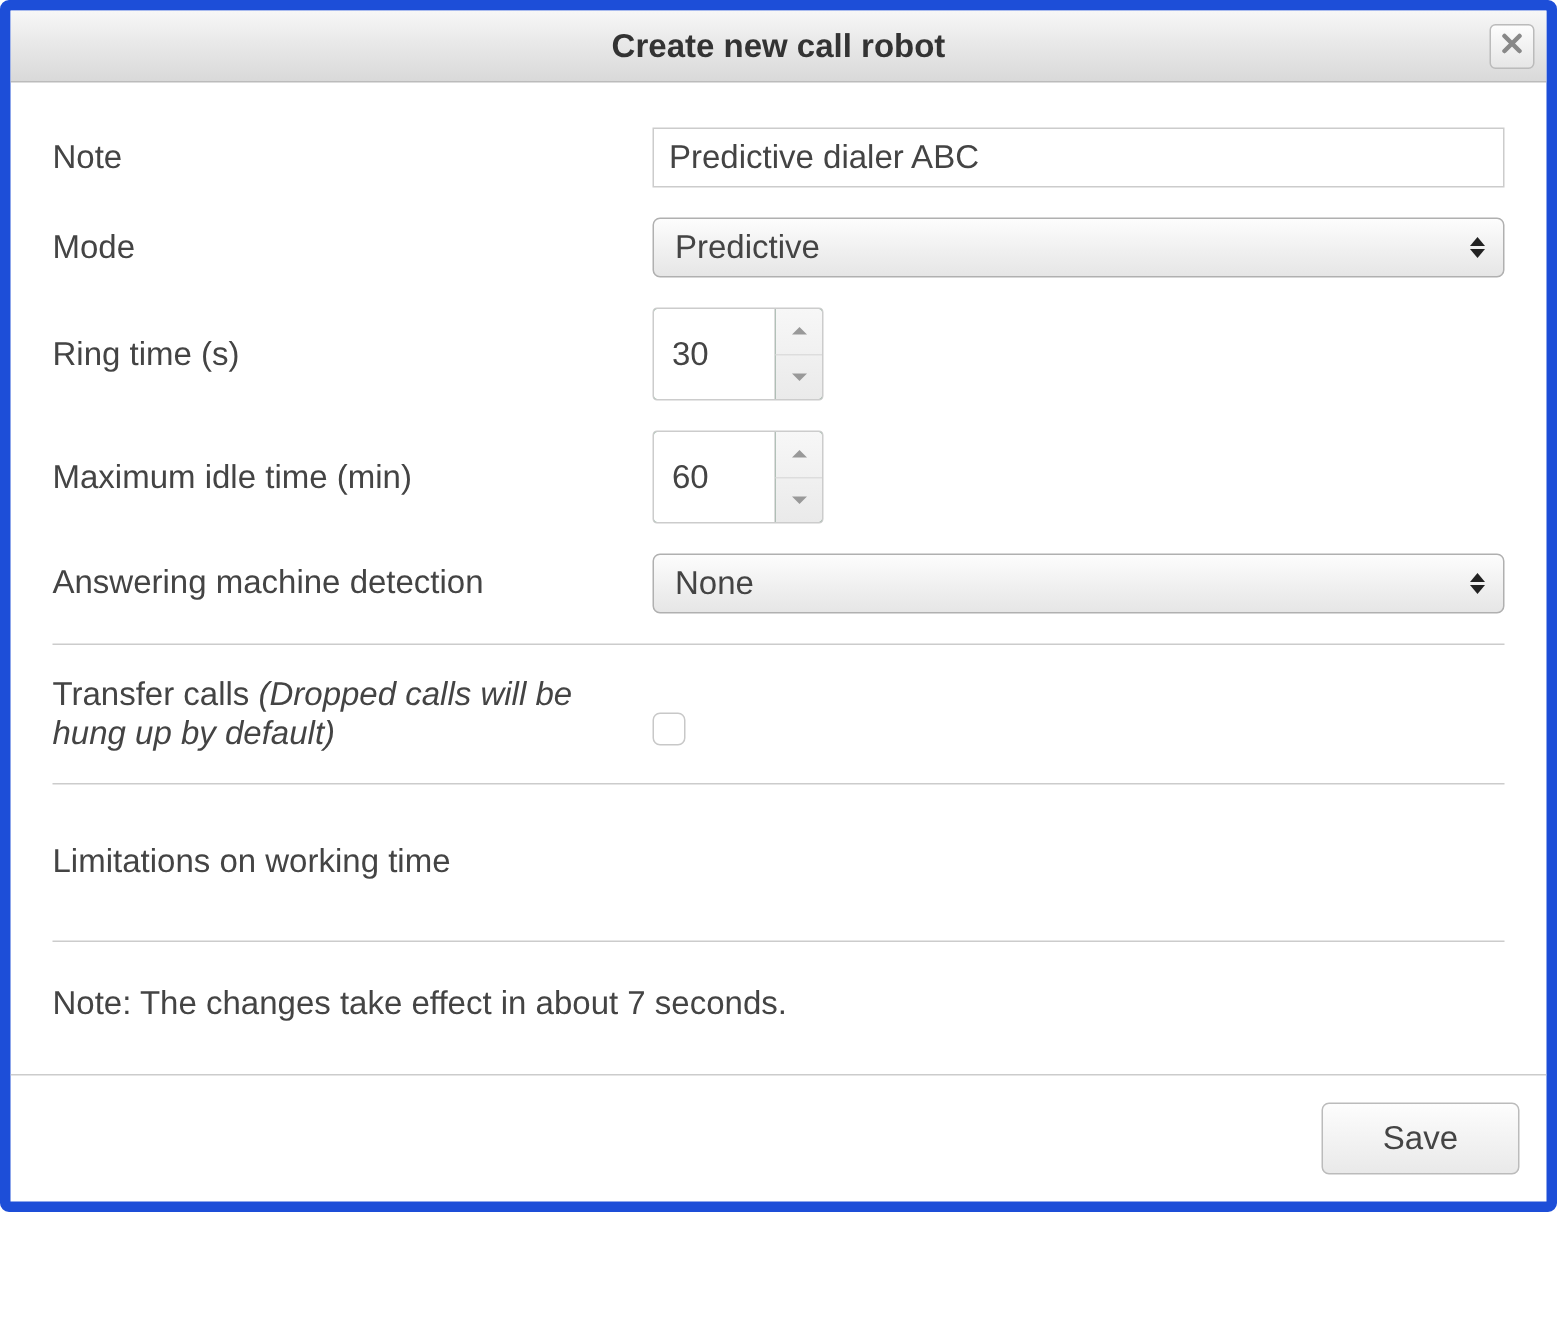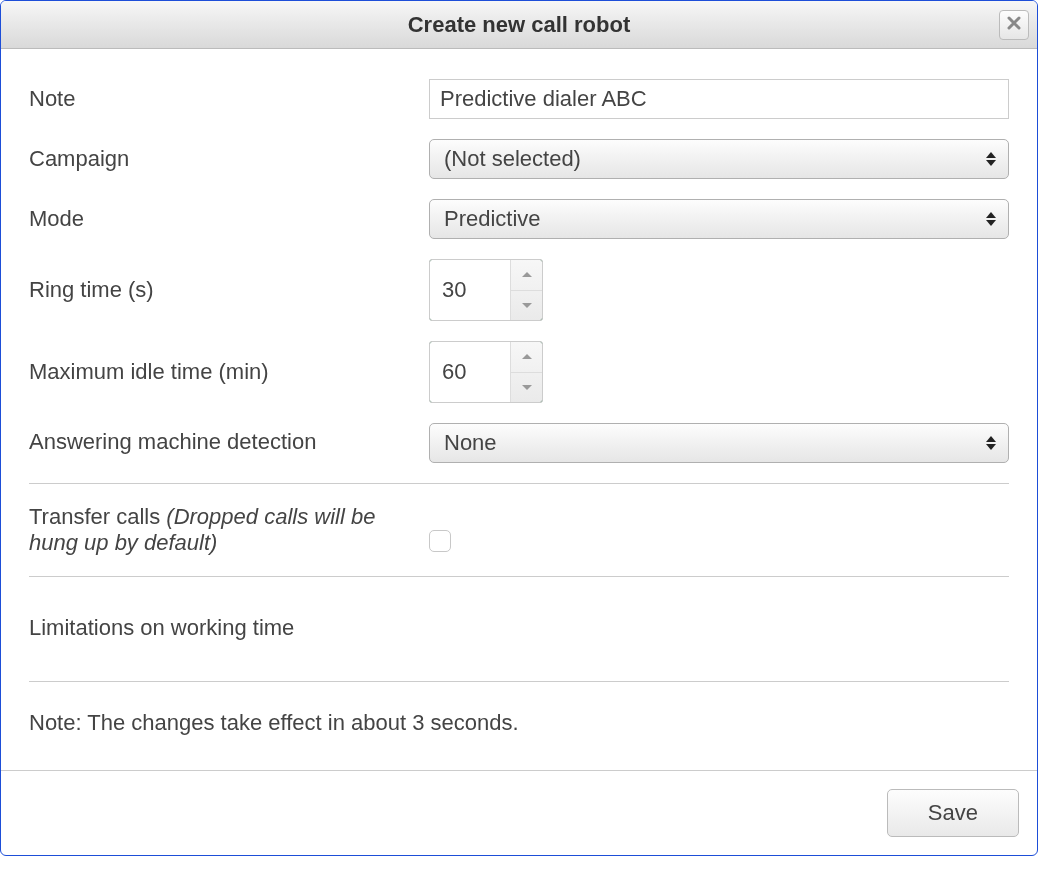--- a/index.html
+++ b/index.html
@@ -4,21 +4,21 @@
 <style>
   * { box-sizing: border-box; }
   html, body {
     margin: 0; padding: 0;
     font-family: Verdana, Geneva, sans-serif;
     color: #444;
     background: #fff;
   }
   .dialog {
     width: 1038px;
-    border: 1px solid #1d4ed8;
+    border: 7px solid #1d4ed8;
     border-radius: 6px;
     overflow: hidden;
     background: #fff;
     margin: 0 auto;
   }
   .dialog-header {
     position: relative;
     height: 48px;
     background: linear-gradient(to bottom, #f7f7f7 0%, #e9e9e9 45%, #d9d9d9 100%);
     border-bottom: 1px solid #bbb;
@@ -210,29 +210,20 @@
 
   <div class="dialog-body">
 
     <div class="form-row">
       <div class="label-col">Note</div>
       <div class="input-col">
         <input class="text-input" type="text" value="Predictive dialer ABC" style="">
       </div>
     </div>
 
-    <div class="form-row">
-      <div class="label-col">Campaign</div>
-      <div class="input-col">
-        <div class="select">
-          <span>(Not selected)</span>
-          <span class="caret"></span>
-        </div>
-      </div>
-    </div>
 
     <div class="form-row">
       <div class="label-col">Mode</div>
       <div class="input-col">
         <div class="select">
           <span>Predictive</span>
           <span class="caret"></span>
         </div>
       </div>
     </div>
@@ -283,21 +274,21 @@
         <span class="checkbox"></span>
       </div>
     </div>
 
     <hr class="hr">
 
     <div class="section-heading">Limitations on working time</div>
 
     <hr class="hr">
 
-    <div class="note">Note: The changes take effect in about 3 seconds.</div>
+    <div class="note">Note: The changes take effect in about 7 seconds.</div>
 
   </div>
 
   <div class="dialog-footer">
     <button class="btn">Save</button>
   </div>
 
 </div>
 
 </body></html>

